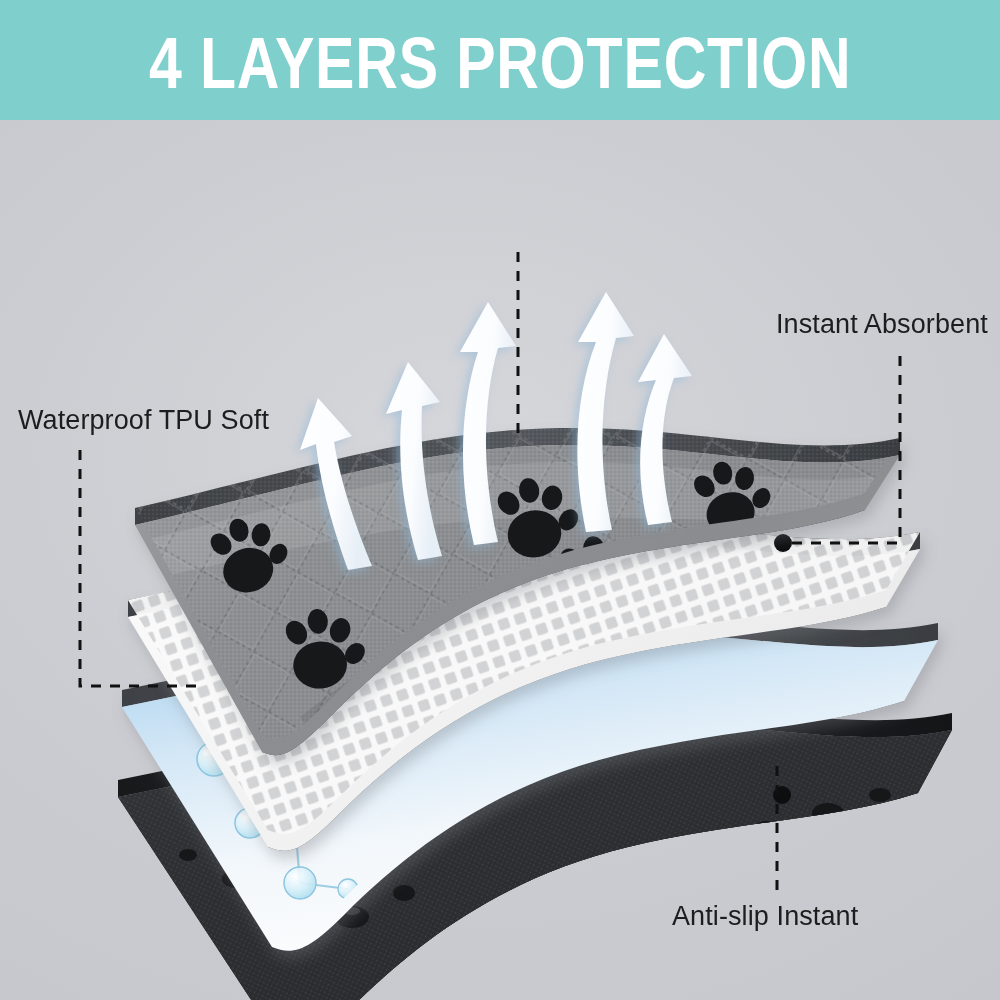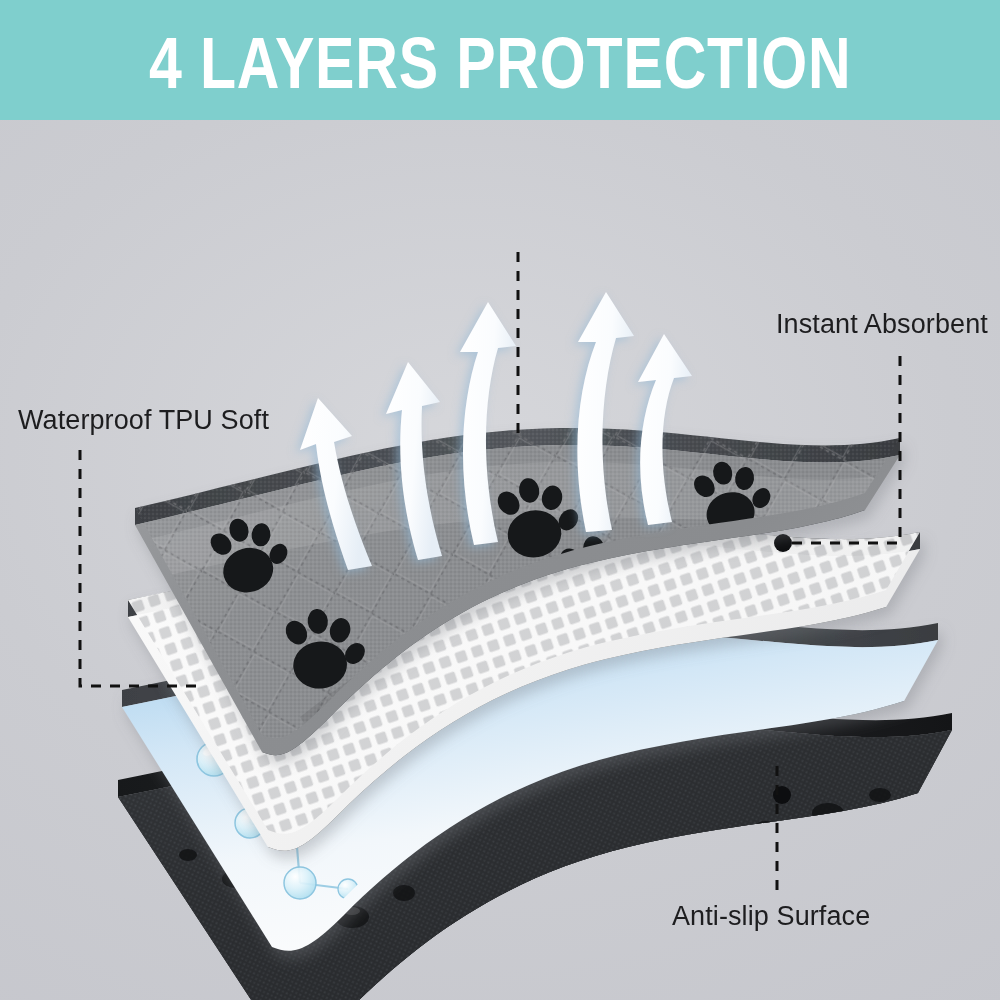--- a/index.html
+++ b/index.html
@@ -489,15 +489,15 @@
 
       <path d="M777 890 L777 762"></path>
     </g>
   </svg>
 
 
   <div class="label" id="label-absorb">Instant Absorbent</div>
 
   <div class="label" id="label-tpu">Waterproof TPU Soft</div>
 
-  <div class="label" id="label-anti">Anti-slip Surface</div>
+  <div class="label" id="label-anti">Anti-slip Instant</div>
 
 </div>
 
 </body></html>

